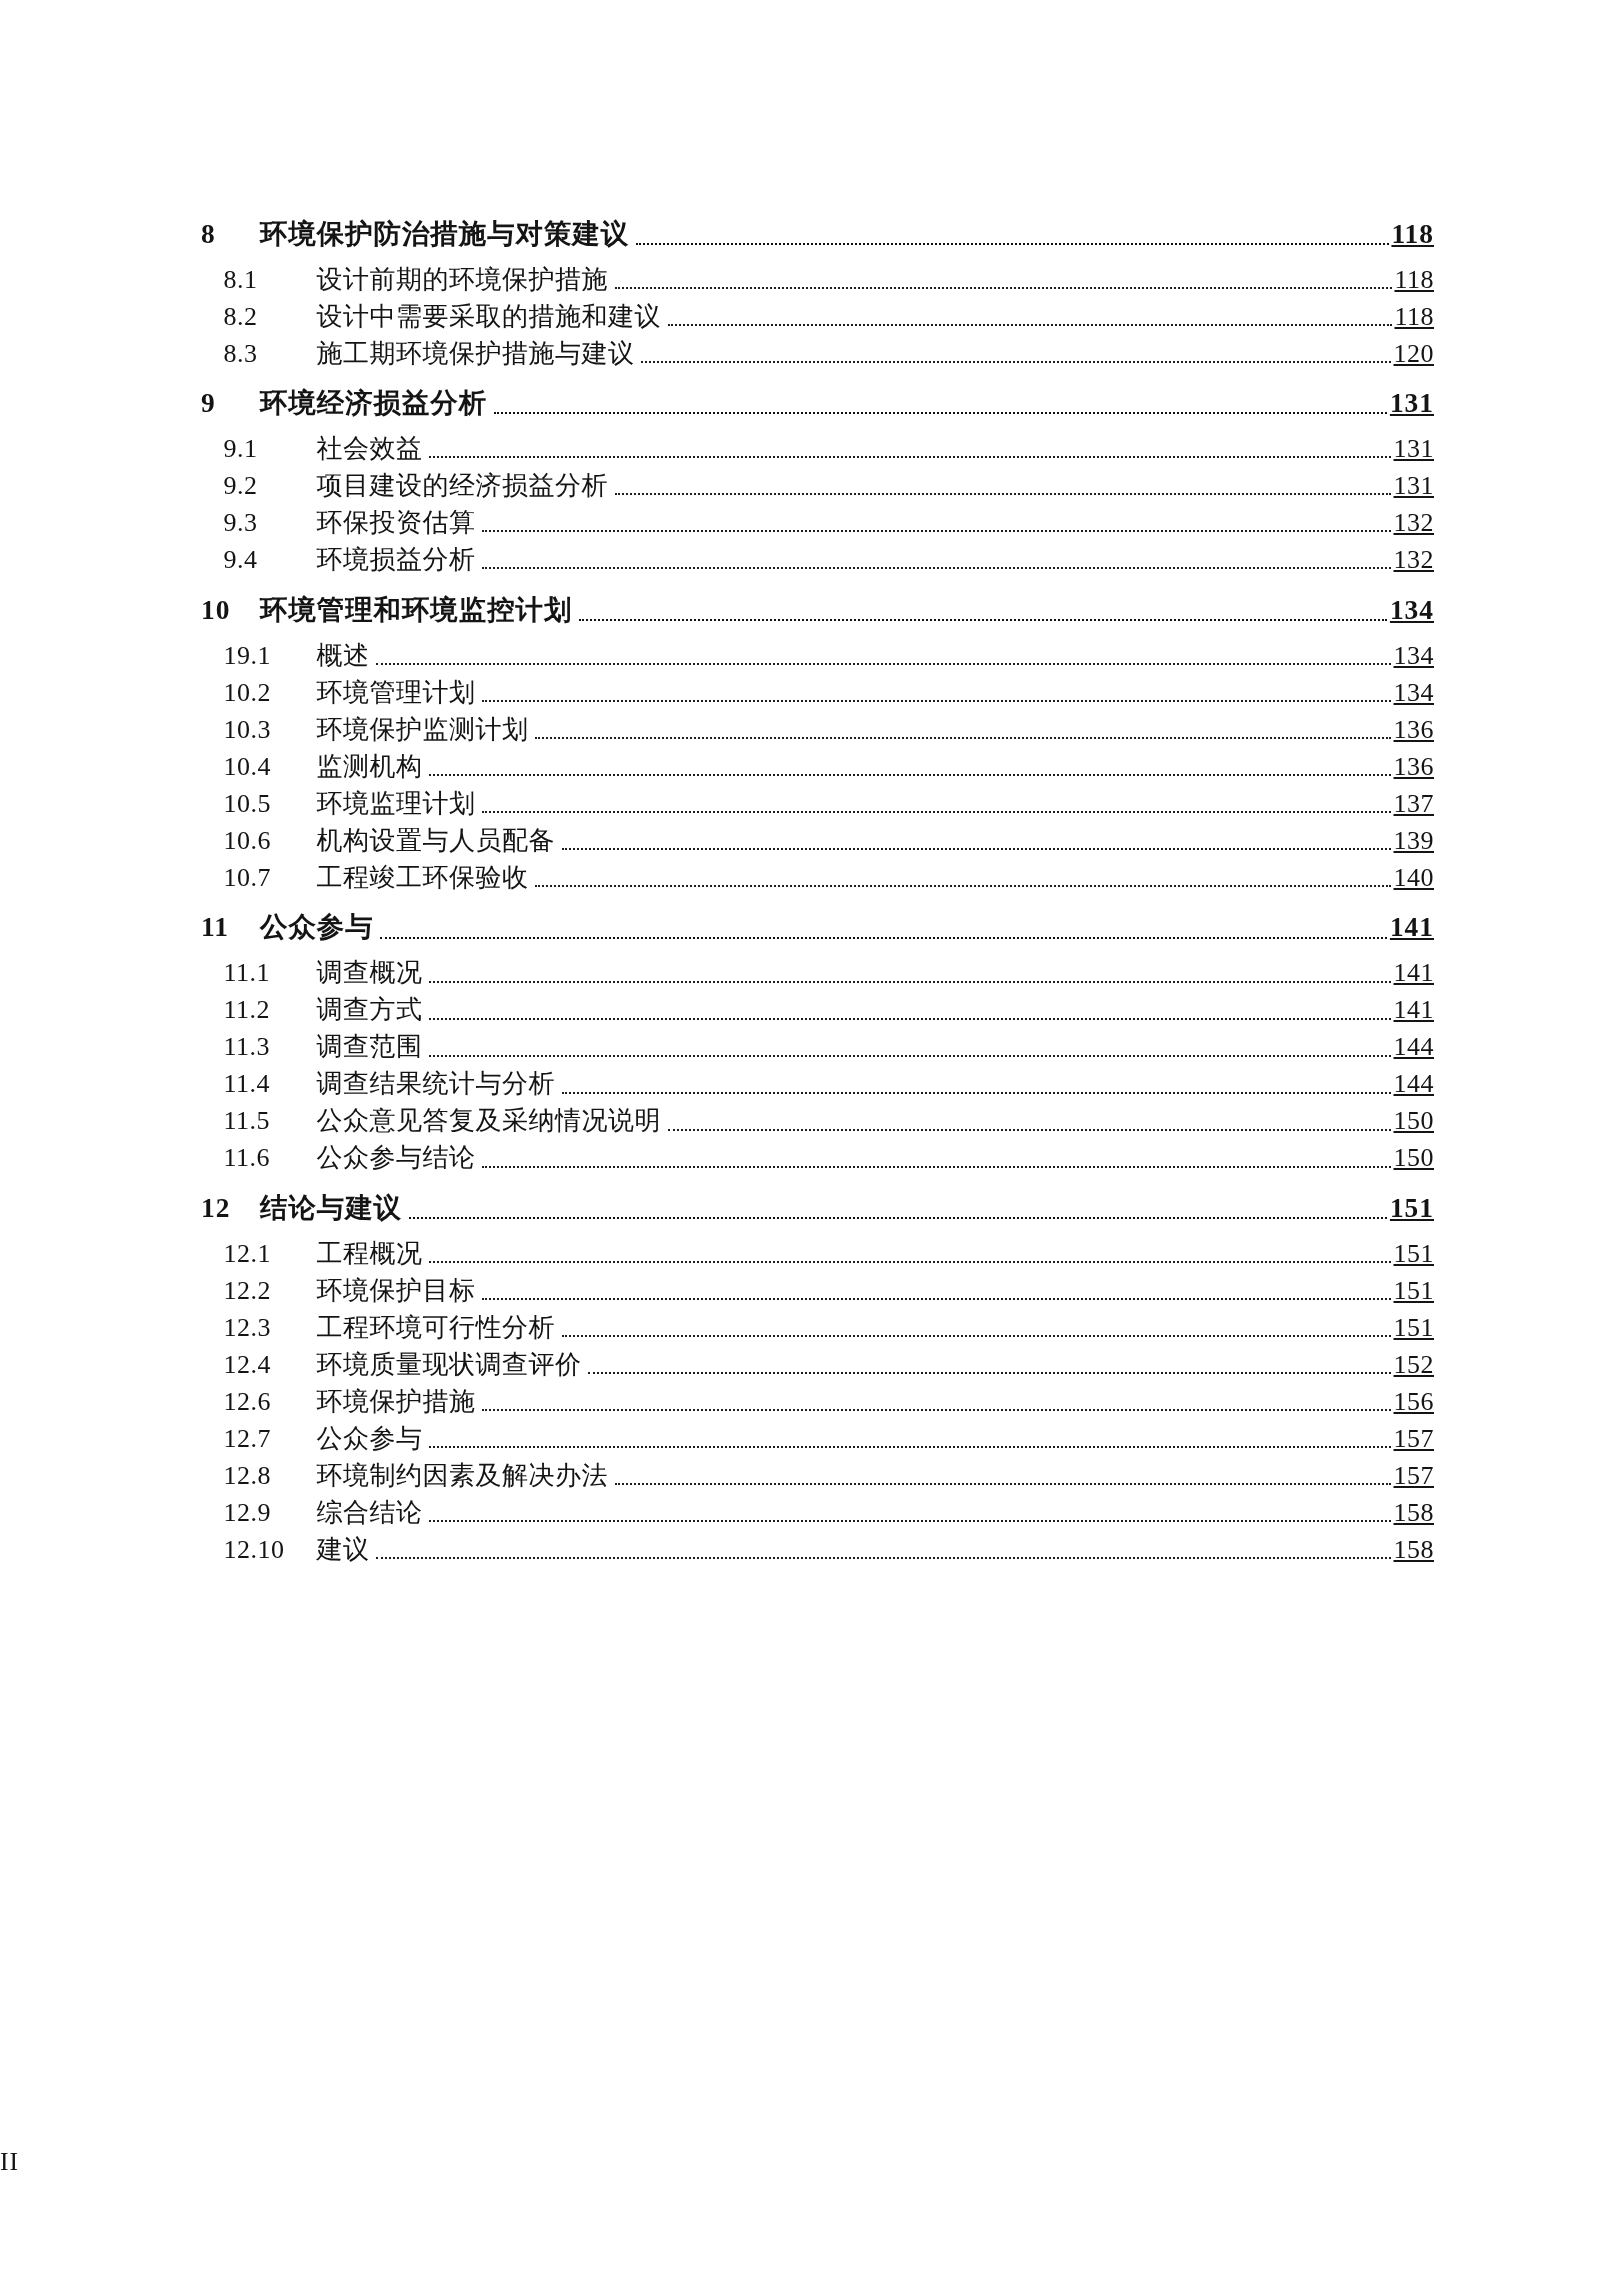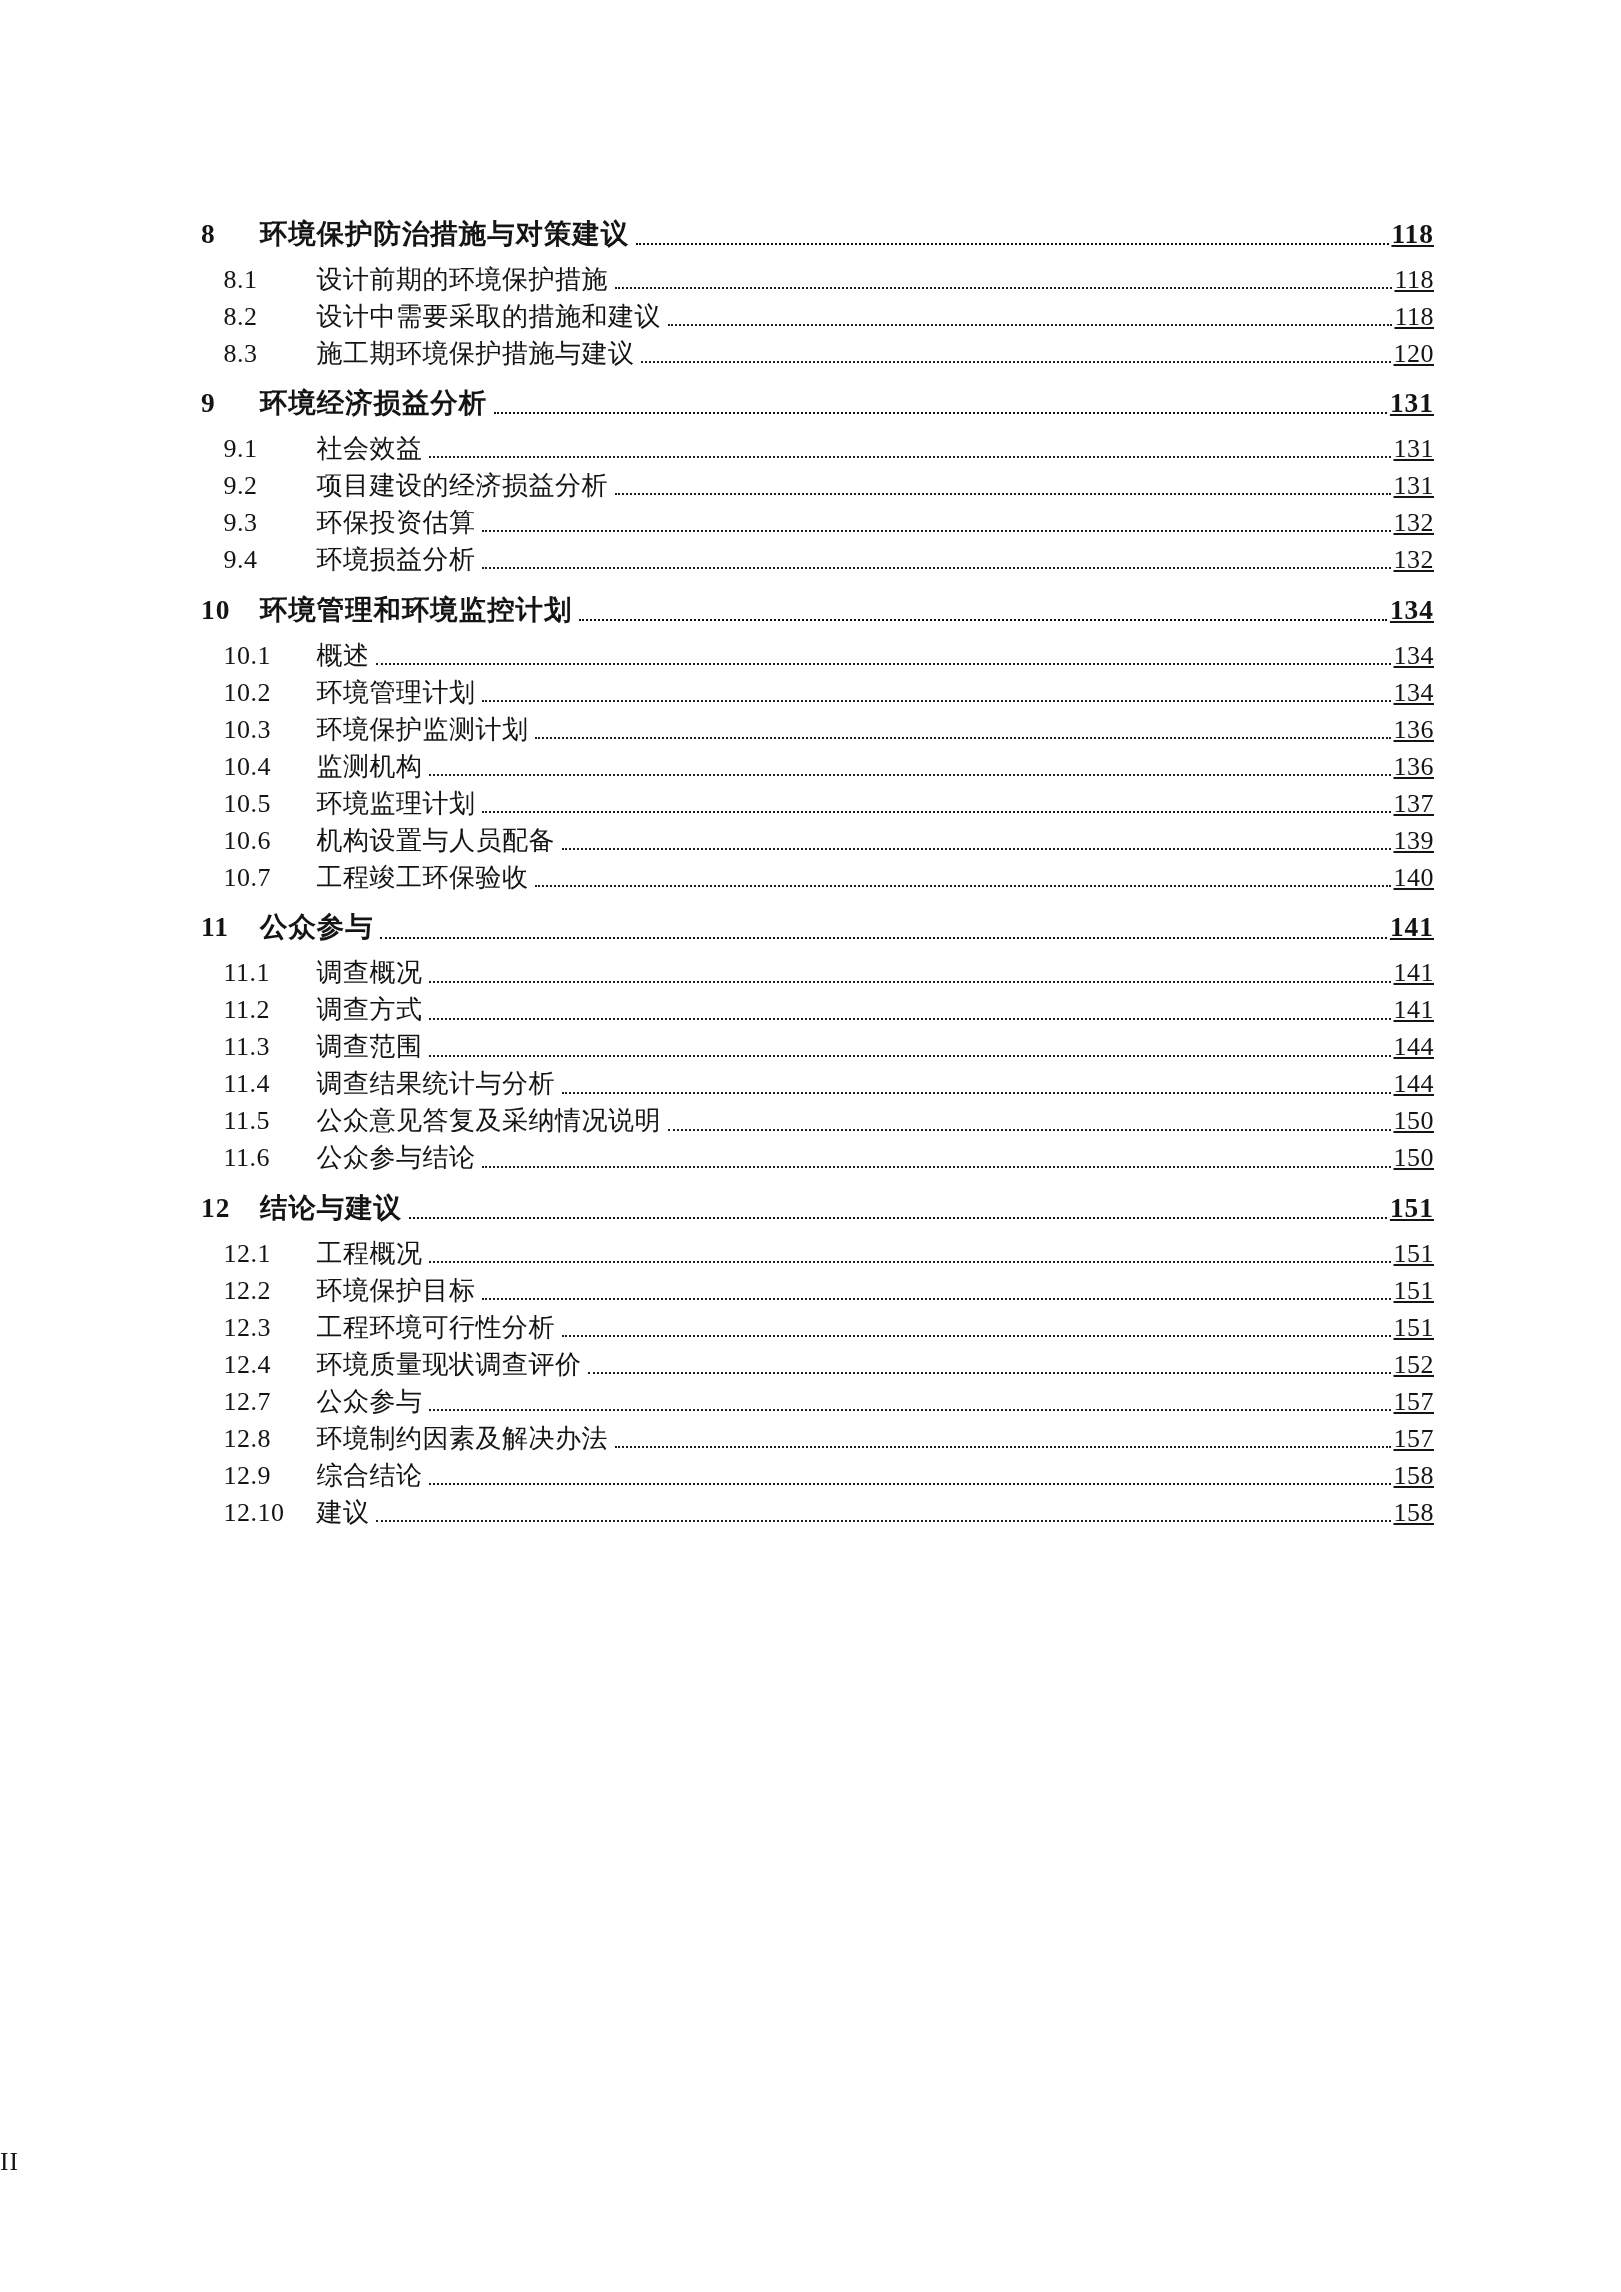--- a/index.html
+++ b/index.html
@@ -133,21 +133,21 @@
         <span class="leader"></span>
         <span class="page-num">132</span>
       </div>
       <div class="toc-row chapter">
         <span class="num">10</span>
         <span class="title">环境管理和环境监控计划</span>
         <span class="leader"></span>
         <span class="page-num">134</span>
       </div>
       <div class="toc-row sub">
-        <span class="num">10.1</span>
+        <span class="num">19.1</span>
         <span class="title">概述</span>
         <span class="leader"></span>
         <span class="page-num">134</span>
       </div>
       <div class="toc-row sub">
         <span class="num">10.2</span>
         <span class="title">环境管理计划</span>
         <span class="leader"></span>
         <span class="page-num">134</span>
       </div>
@@ -245,20 +245,26 @@
         <span class="num">12.3</span>
         <span class="title">工程环境可行性分析</span>
         <span class="leader"></span>
         <span class="page-num">151</span>
       </div>
       <div class="toc-row sub">
         <span class="num">12.4</span>
         <span class="title">环境质量现状调查评价</span>
         <span class="leader"></span>
         <span class="page-num">152</span>
+      </div>
+      <div class="toc-row sub">
+        <span class="num">12.6</span>
+        <span class="title">环境保护措施</span>
+        <span class="leader"></span>
+        <span class="page-num">156</span>
       </div>
       <div class="toc-row sub">
         <span class="num">12.7</span>
         <span class="title">公众参与</span>
         <span class="leader"></span>
         <span class="page-num">157</span>
       </div>
       <div class="toc-row sub">
         <span class="num">12.8</span>
         <span class="title">环境制约因素及解决办法</span>

